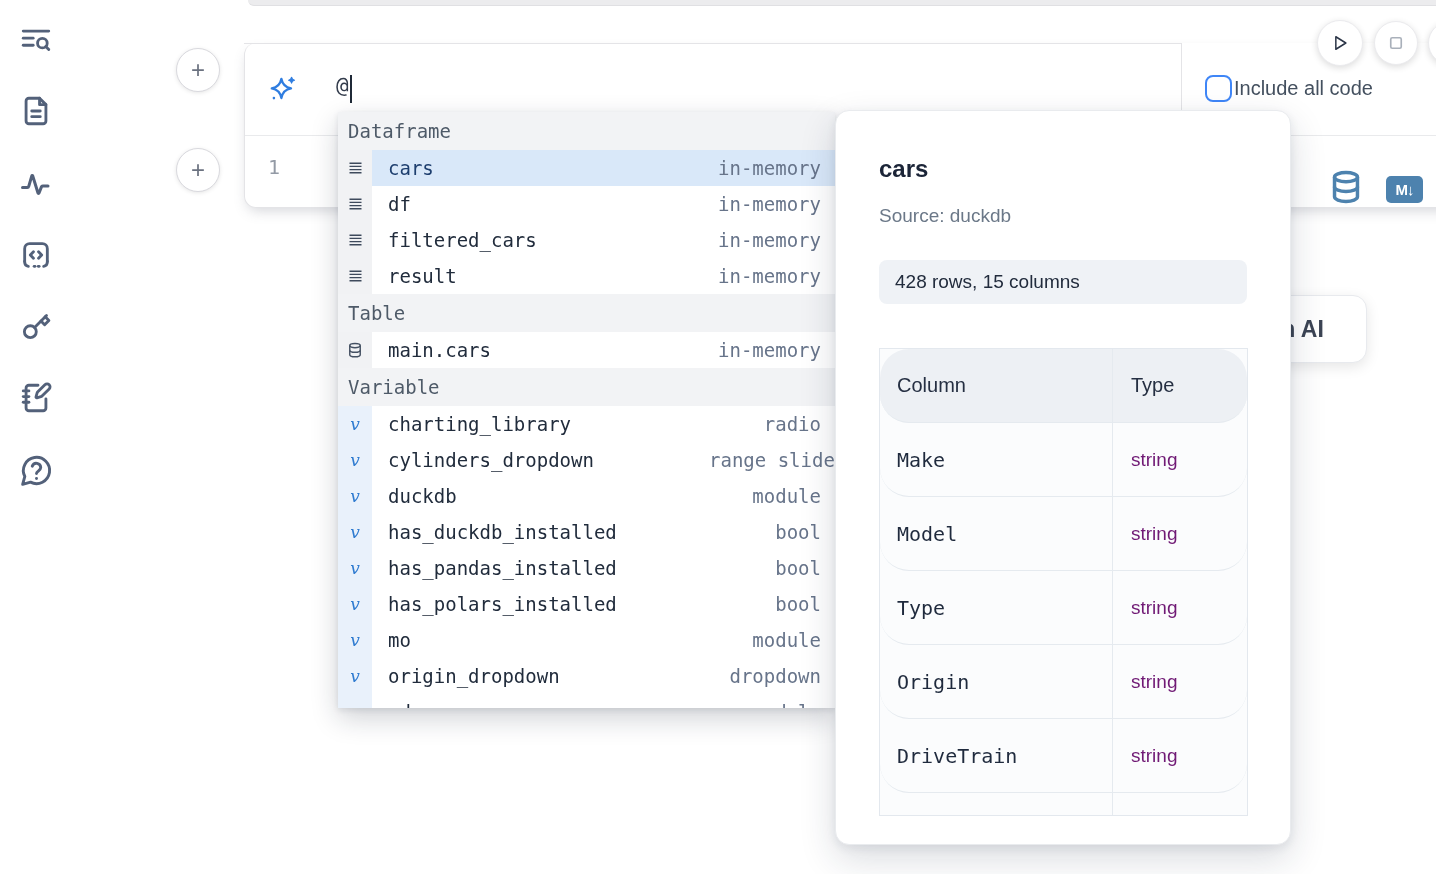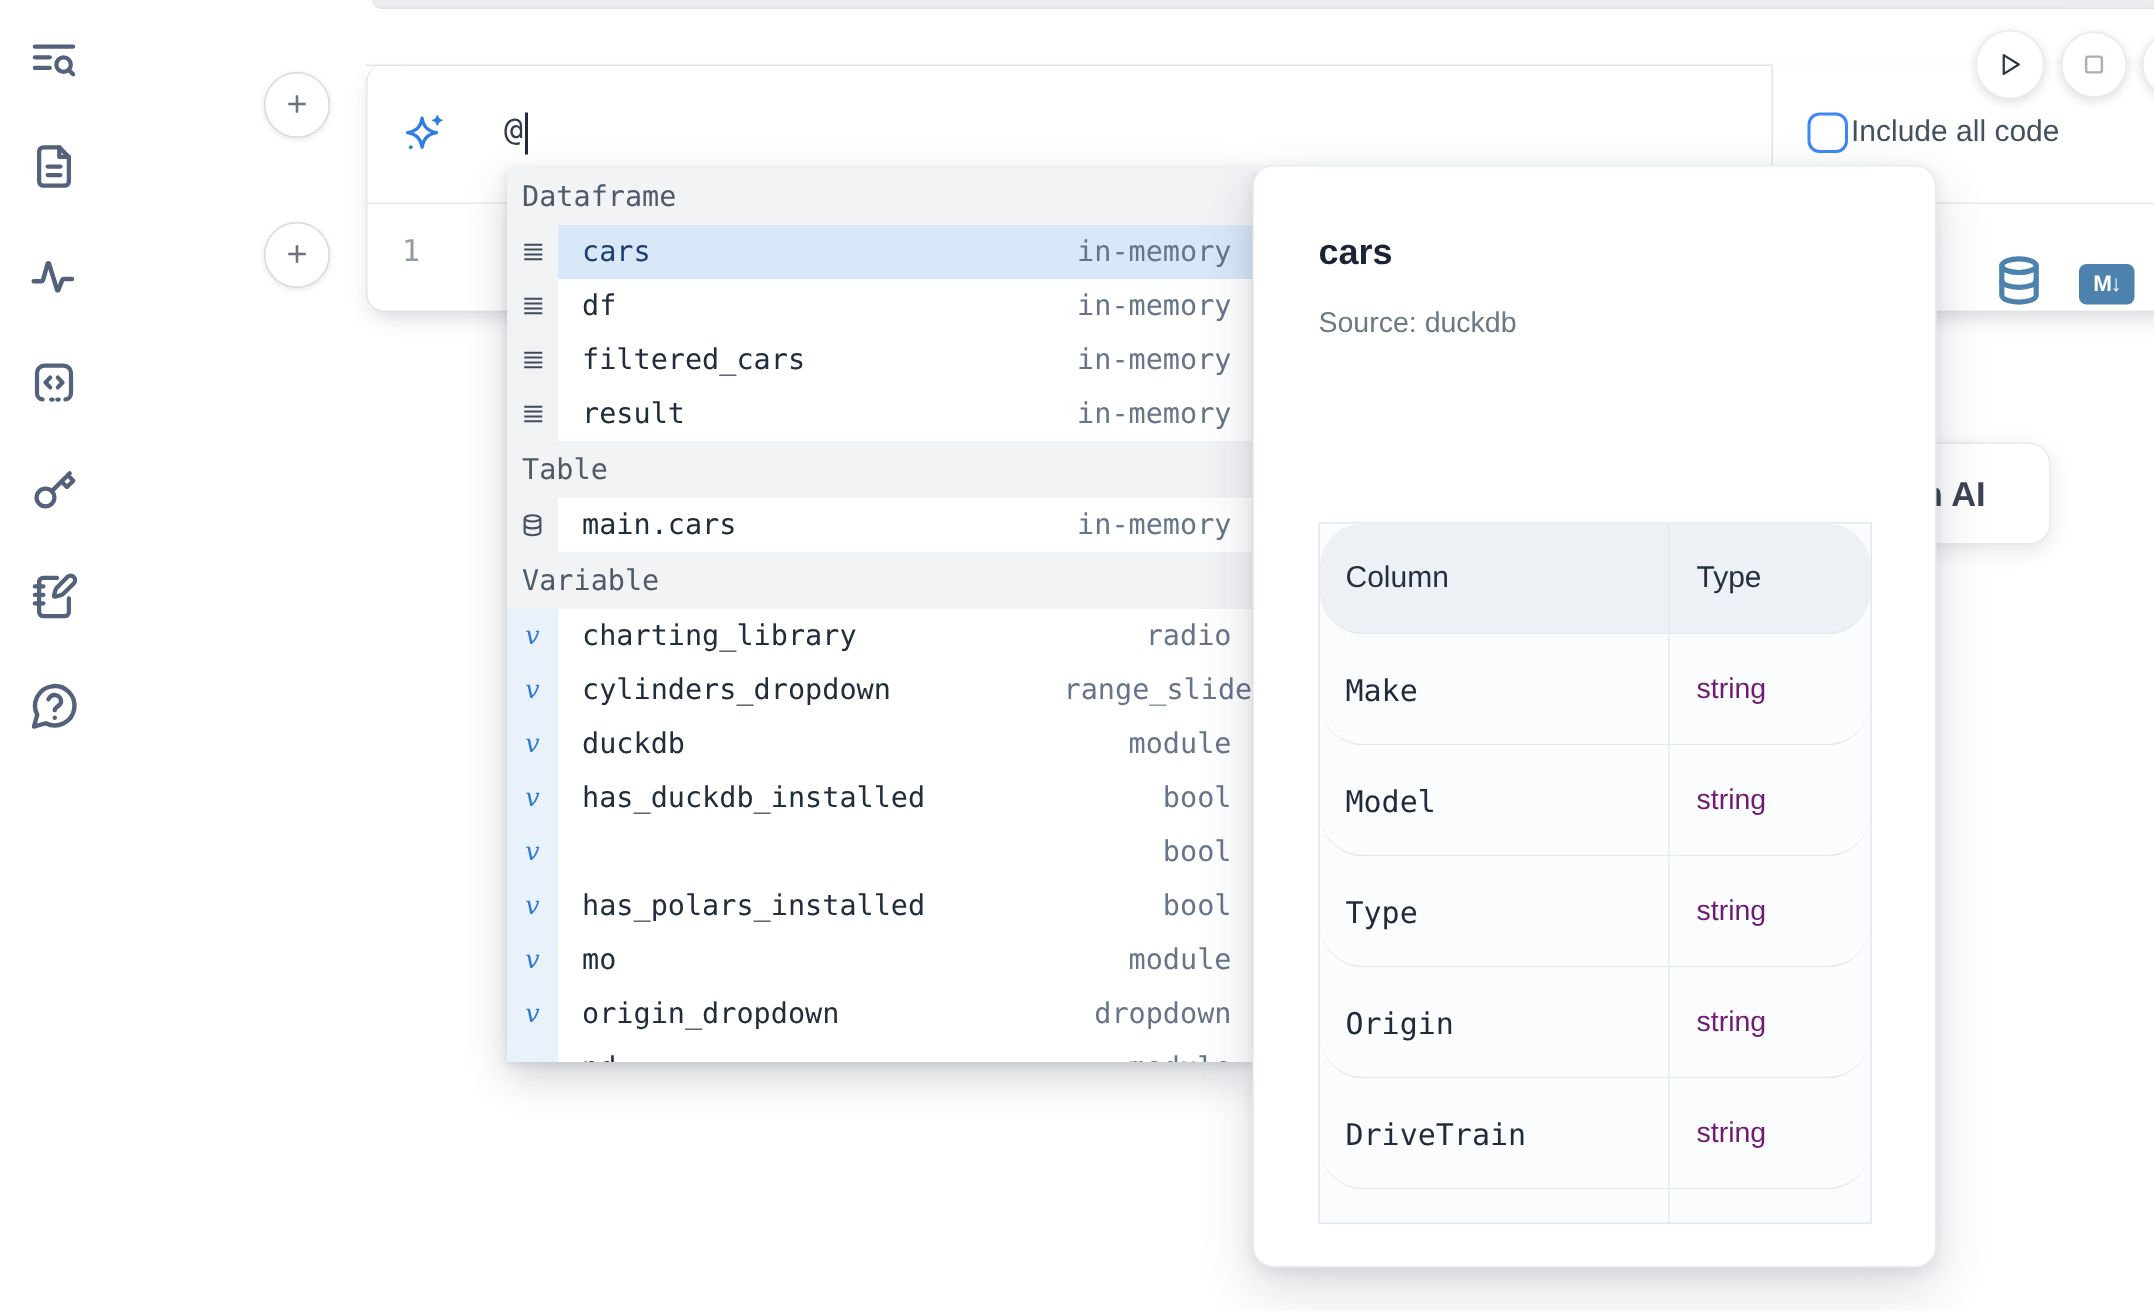--- a/index.html
+++ b/index.html
@@ -311,20 +311,21 @@
         <div class="dd-content">
           <span class="dd-name">has_duckdb_installed</span>
           <span class="dd-type">bool</span>
         </div>
       </div>
       <div class="dd-row">
         <div class="dd-gutter kind-variable">
           <span class="var-v">v</span>
         </div>
         <div class="dd-content">
+          <span class="dd-name">has_pandas_installed</span>
           <span class="dd-type">bool</span>
         </div>
       </div>
       <div class="dd-row">
         <div class="dd-gutter kind-variable">
           <span class="var-v">v</span>
         </div>
         <div class="dd-content">
           <span class="dd-name">has_polars_installed</span>
           <span class="dd-type">bool</span>
@@ -355,20 +356,21 @@
         <div class="dd-content">
           <span class="dd-name">pd</span>
           <span class="dd-type">module</span>
         </div>
       </div>
     </div>
 
   <div class="abs panel">
     <div class="panel-title">cars</div>
     <div class="panel-source">Source: duckdb</div>
+    <div class="panel-badge">428 rows, 15 columns</div>
     <div class="panel-tablewrap" id="panel-table">
         <div class="pt-row header">
           <div class="pt-c1">Column</div>
           <div class="pt-c2">Type</div>
         </div>
         <div class="pt-row">
           <div class="pt-c1">
             <span class="pt-colname">Make</span>
           </div>
           <div class="pt-c2">

